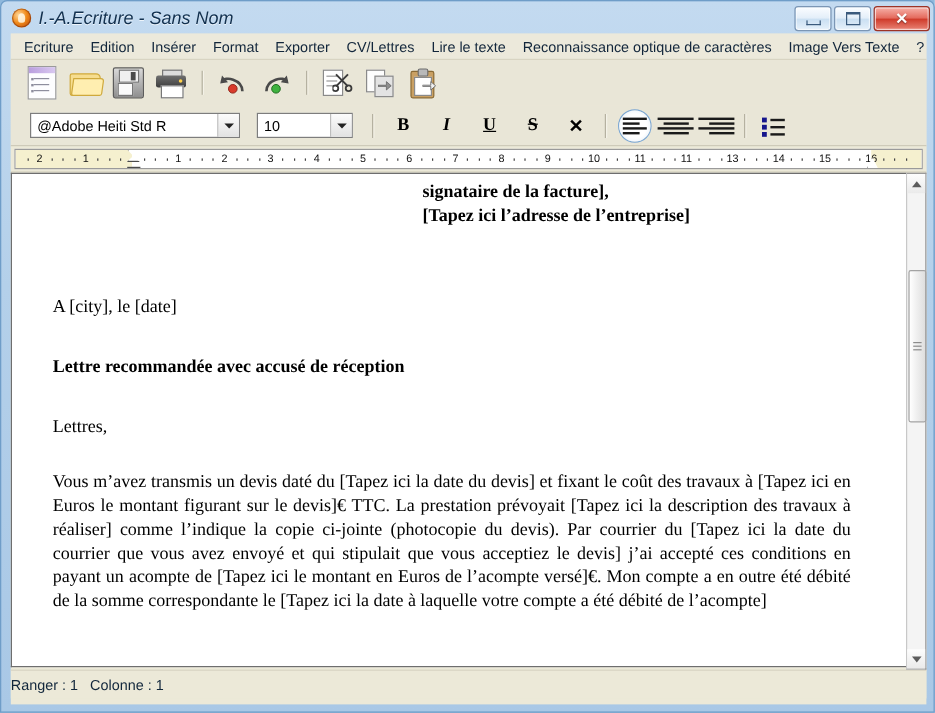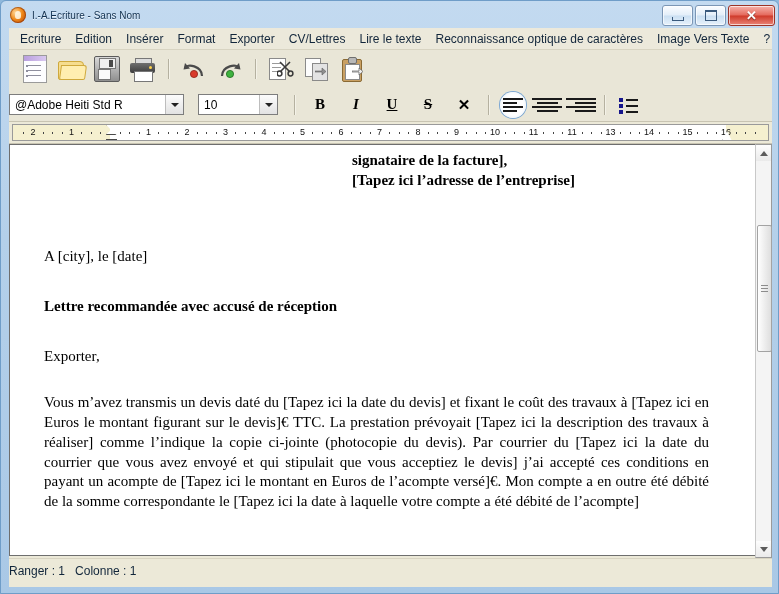--- a/index.html
+++ b/index.html
@@ -28,22 +28,23 @@
     border-radius:50%;
     background:radial-gradient(circle at 35% 35%,#ffd89b 0%,#f08a1a 45%,#b33c06 100%);
     box-shadow:inset 0 0 0 1px rgba(120,40,0,.5);
     position:relative;flex:0 0 auto;
   }
   .title-icon::after{
     content:"";position:absolute;left:5px;top:4px;width:6px;height:8px;
     background:#fff8e8;border-radius:50% 50% 40% 40%;opacity:.85;
   }
   .title-text{
-    font-size:10px;color:#11304f;white-space:nowrap;
+    font-size:15px;color:#11304f;white-space:nowrap;
     text-shadow:0 1px 0 rgba(255,255,255,.7);
+    font-style:italic;
   }
   .win-buttons{
     position:absolute;right:4px;top:3px;display:flex;gap:2px;
   }
   .wbtn{
     width:29px;height:19px;border:1px solid #7b96b5;border-radius:3px;
     background:linear-gradient(to bottom,#fbfdff 0%,#e3eef9 48%,#cadff2 52%,#e6f1fb 100%);
     display:flex;align-items:center;justify-content:center;
     box-shadow:inset 0 0 0 1px rgba(255,255,255,.65);
     cursor:default;
@@ -76,21 +77,21 @@
   .menu-item{
     font-size:12px;color:#12263b;padding:2px 7px;white-space:nowrap;cursor:default;
   }
   
   .toolbar{
     background:#e9e6d7;height:38px;display:flex;align-items:center;
     padding-left:8px;box-sizing:border-box;
   }
   .toolbar2{
     background:#e9e6d7;height:34px;display:flex;align-items:center;
-    padding-left:0;box-sizing:border-box;
+    padding-left:16px;box-sizing:border-box;
     border-bottom:1px solid #c8c4b2;
   }
   .tbtn{
     width:34px;height:34px;display:flex;align-items:center;justify-content:center;
     cursor:default;border:1px solid transparent;border-radius:3px;
   }
   .tsep{width:1px;height:20px;background:#b5b1a0;margin:0 7px;box-shadow:1px 0 0 #f4f2e8;}
   
   .ic-newdoc{position:relative;width:22px;height:26px;background:#fdfdff;border:1px solid #9a9a9a;}
   .ic-newdoc::before{content:"";position:absolute;left:0;top:0;right:0;height:5px;background:linear-gradient(to right,#b99ede,#d9c8f0);}
@@ -533,21 +534,21 @@
     <div class="doc-outer">
       <div class="doc-area" style="flex:1">
         <div class="doc-page">
           <div class="p-bold" style="padding-left:308px">signataire de la facture],</div>
           <div class="p-bold" style="padding-left:308px">[Tapez ici l’adresse de l’entreprise]</div>
           <div class="spacer-lg"></div>
           <div>A [city], le [date]</div>
           <div class="spacer-md"></div>
           <div class="p-bold">Lettre recommandée avec accusé de réception</div>
           <div class="spacer-md"></div>
-          <div>Exporter,</div>
+          <div>Lettres,</div>
           <div class="spacer-sm"></div>
           <div class="p-just">Vous m’avez transmis un devis daté du [Tapez ici la date du devis] et fixant le coût des travaux à [Tapez ici en Euros le montant figurant sur le devis]€ TTC. La prestation prévoyait [Tapez ici la description des travaux à réaliser] comme l’indique la copie ci-jointe (photocopie du devis). Par courrier du [Tapez ici la date du courrier que vous avez envoyé et qui stipulait que vous acceptiez le devis] j’ai accepté ces conditions en payant un acompte de [Tapez ici le montant en Euros de l’acompte versé]€. Mon compte a en outre été débité de la somme correspondante le [Tapez ici la date à laquelle votre compte a été débité de l’acompte]</div>
         </div>
       </div>
       <div class="vscroll">
         <div class="sc-arrow up">
             <i class="t"></i>
           </div>
         <div class="sc-thumb">
           <span class="grip">

